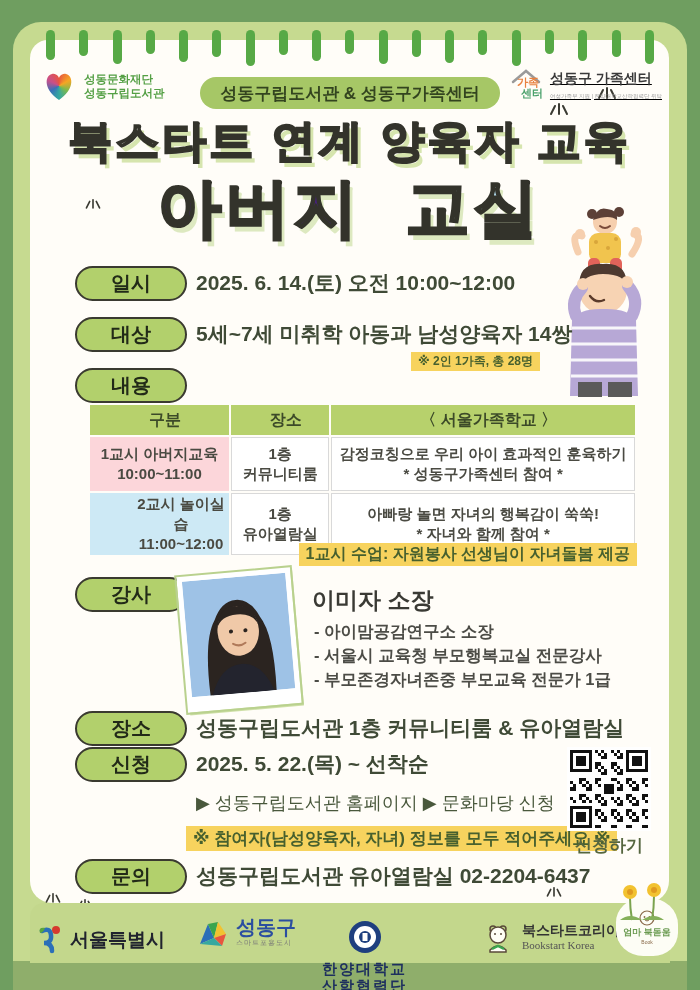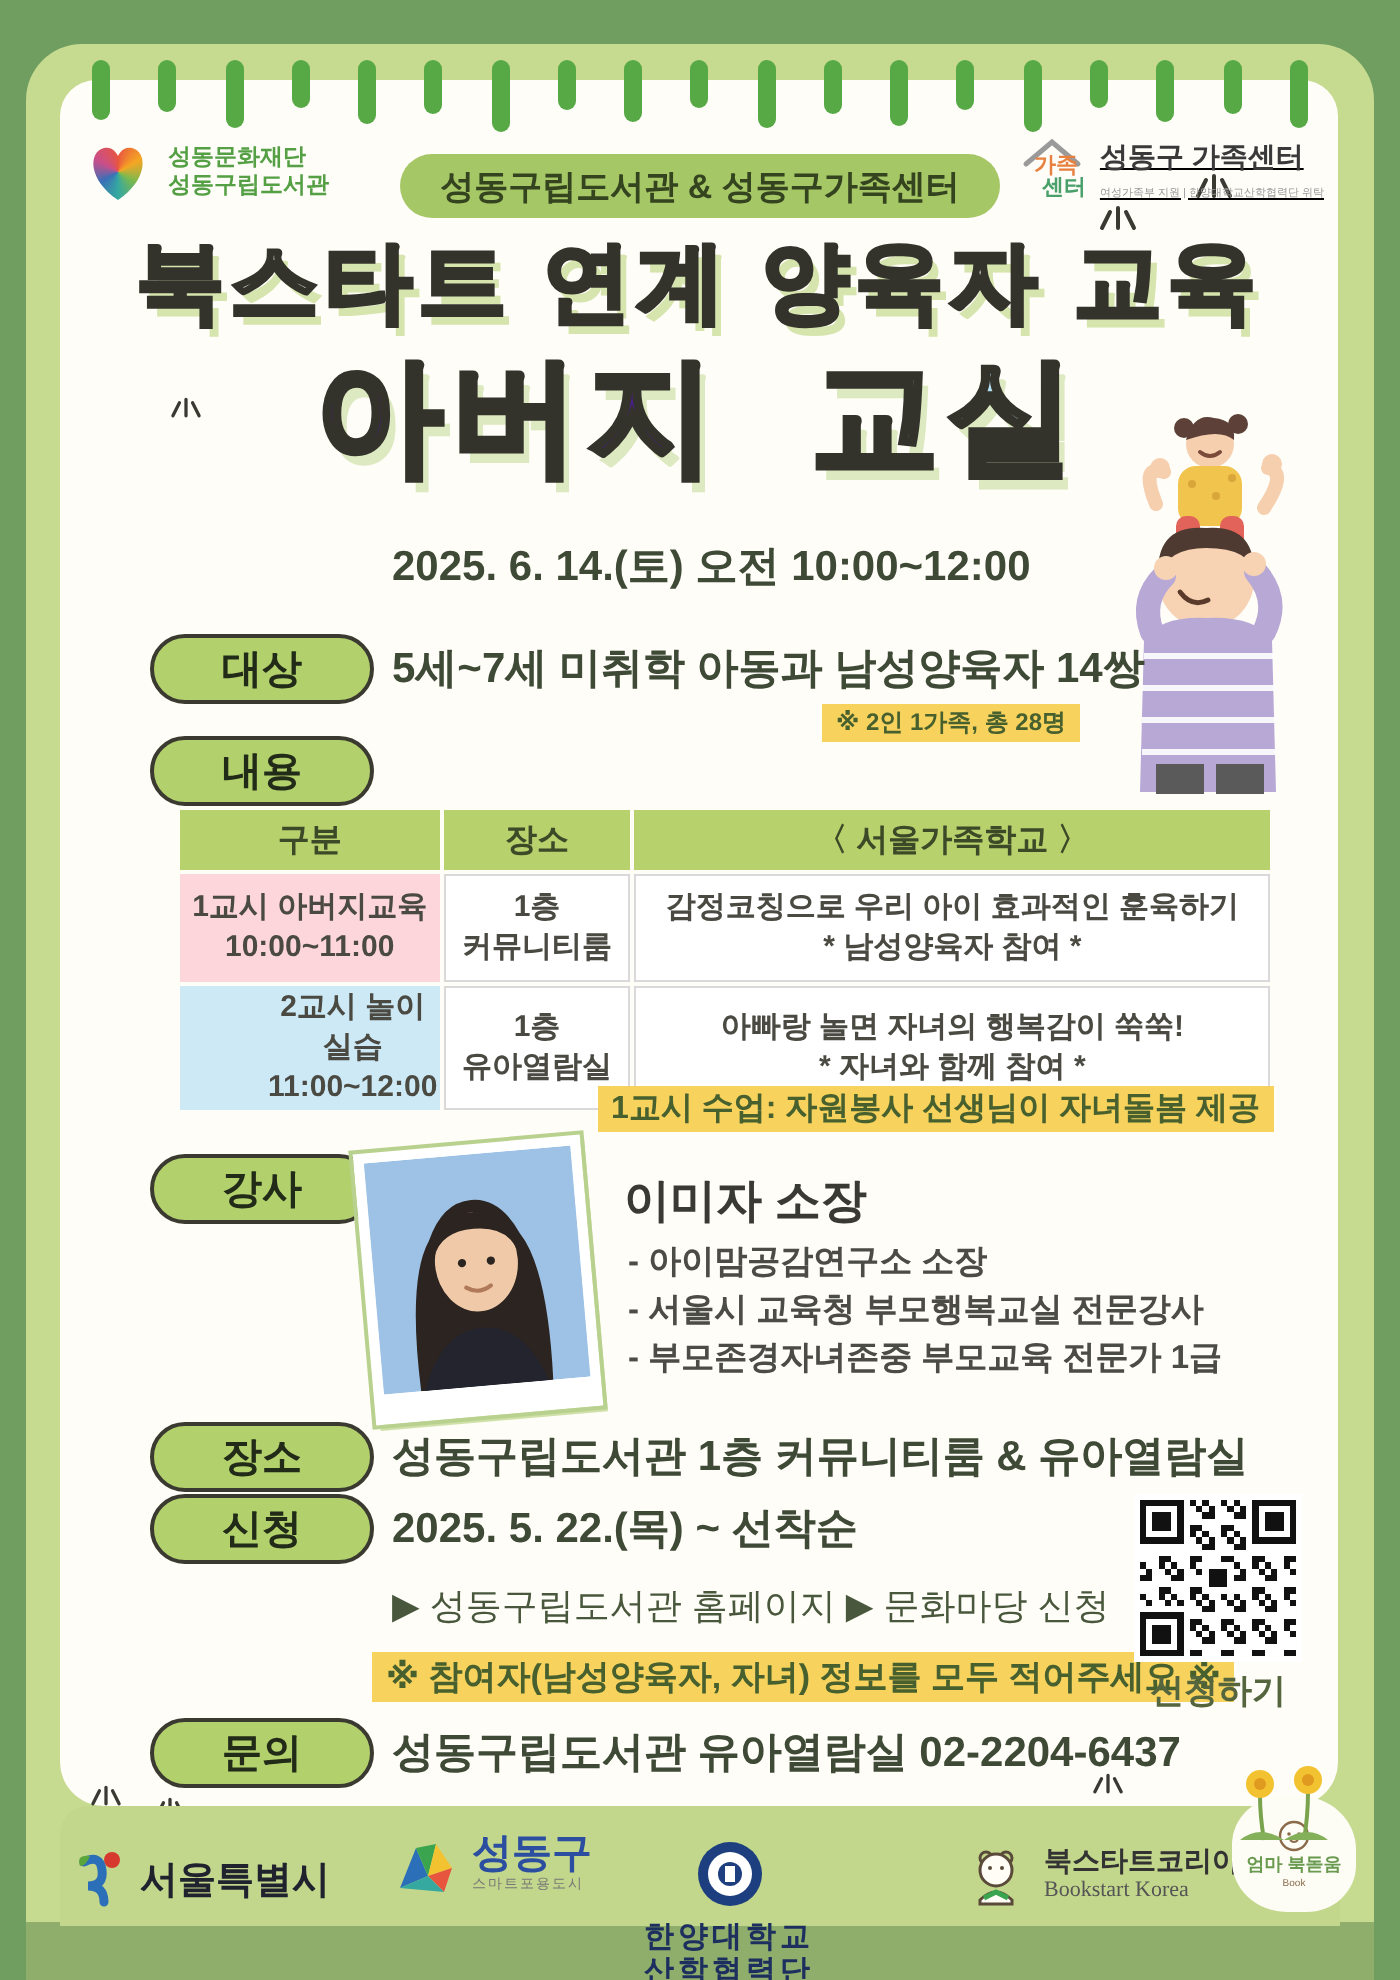--- a/index.html
+++ b/index.html
@@ -30,21 +30,21 @@
 
   
   .pill{position:absolute;left:75px;width:108px;height:31px;background:#b2d06c;border:2px solid #3a3a30;border-radius:18px;
         display:flex;align-items:center;justify-content:center;font-size:20px;font-weight:bold;color:#222a18;z-index:6;}
   .rowtext{position:absolute;left:196px;font-size:21px;font-weight:bold;color:#3f4a36;z-index:6;white-space:nowrap;}
   .hl{background:#f7d35e;color:#47602e;font-weight:bold;padding:1px 7px;position:absolute;z-index:6;white-space:nowrap;}
 
   
   .sched{position:absolute;left:88px;top:403px;width:549px;border-collapse:separate;border-spacing:2px;z-index:6;
          font-weight:bold;color:#4a4a42;}
-  .sched th{background:#b7d16c;color:#3c4a28;font-size:16px;height:28px;font-weight:bold;}
+  .sched th{background:#b7d16c;color:#3c4a28;font-size:16px;height:28px;font-weight:bold;padding-left:12px;}
   .sched td{text-align:center;font-size:15px;line-height:20px;height:50px;}
   .sched td.white{background:#fff;border:1px solid #d9d9d9;}
   .sched td.pinkbg{background:#fcd6da;}
   .sched td.bluebg{background:#cde9f5;padding-left:44px;}
   .sched .w1{width:127px;} .sched .w2{width:93px;} .sched .w3{width:321px;}
 
   
   .photo-frame{position:absolute;left:182px;top:572px;width:104px;height:126px;background:#fff;padding:5px;
                transform:rotate(-5deg);outline:2px solid #b9d18e;box-shadow:2px 3px 0 #cfe0a8;z-index:6;}
   .inst-name{position:absolute;left:312px;top:585px;font-size:23px;font-weight:bold;color:#3a3a34;z-index:6;}
@@ -163,20 +163,21 @@
       </g>
       <path d="M36 124 Q30 108 42 96" stroke="#b7a8d6" stroke-width="12" fill="none" stroke-linecap="round"></path>
       <path d="M92 124 Q100 108 88 94" stroke="#b7a8d6" stroke-width="12" fill="none" stroke-linecap="round"></path>
       <circle cx="43" cy="92" r="6" fill="#f7d3b3"></circle>
         <circle cx="87" cy="90" r="6" fill="#f7d3b3"></circle>
       <rect x="38" y="190" width="24" height="15" fill="#5a5a5a"></rect>
         <rect x="68" y="190" width="24" height="15" fill="#5a5a5a"></rect>
     </svg>
   </div>
 
+  <div class="pill" style="top:266px">일시</div>
   <div class="rowtext" style="top:269px">2025. 6. 14.(토) 오전 10:00~12:00</div>
 
   <div class="pill" style="top:317px">대상</div>
   <div class="rowtext" style="top:320px">5세~7세 미취학 아동과 남성양육자 14쌍</div>
   <div class="hl" style="right:160px;top:352px;font-size:12px;">※ 2인 1가족, 총 28명</div>
 
   <div class="pill" style="top:368px">내용</div>
 
   <table class="sched">
     <tbody>
@@ -189,21 +190,21 @@
       <td class="pinkbg">
         <div>1교시 아버지교육</div>
         <div>10:00~11:00</div>
       </td>
       <td class="white">
         <div>1층</div>
         <div>커뮤니티룸</div>
       </td>
       <td class="white">
         <div>감정코칭으로 우리 아이 효과적인 훈육하기</div>
-        <div>* 남성양육자 참여 *</div>
+        <div>* 성동구가족센터 참여 *</div>
       </td>
     </tr>
     <tr>
       <td class="bluebg">
         <div>2교시 놀이실습</div>
         <div>11:00~12:00</div>
       </td>
       <td class="white">
         <div>1층</div>
         <div>유아열람실</div>

